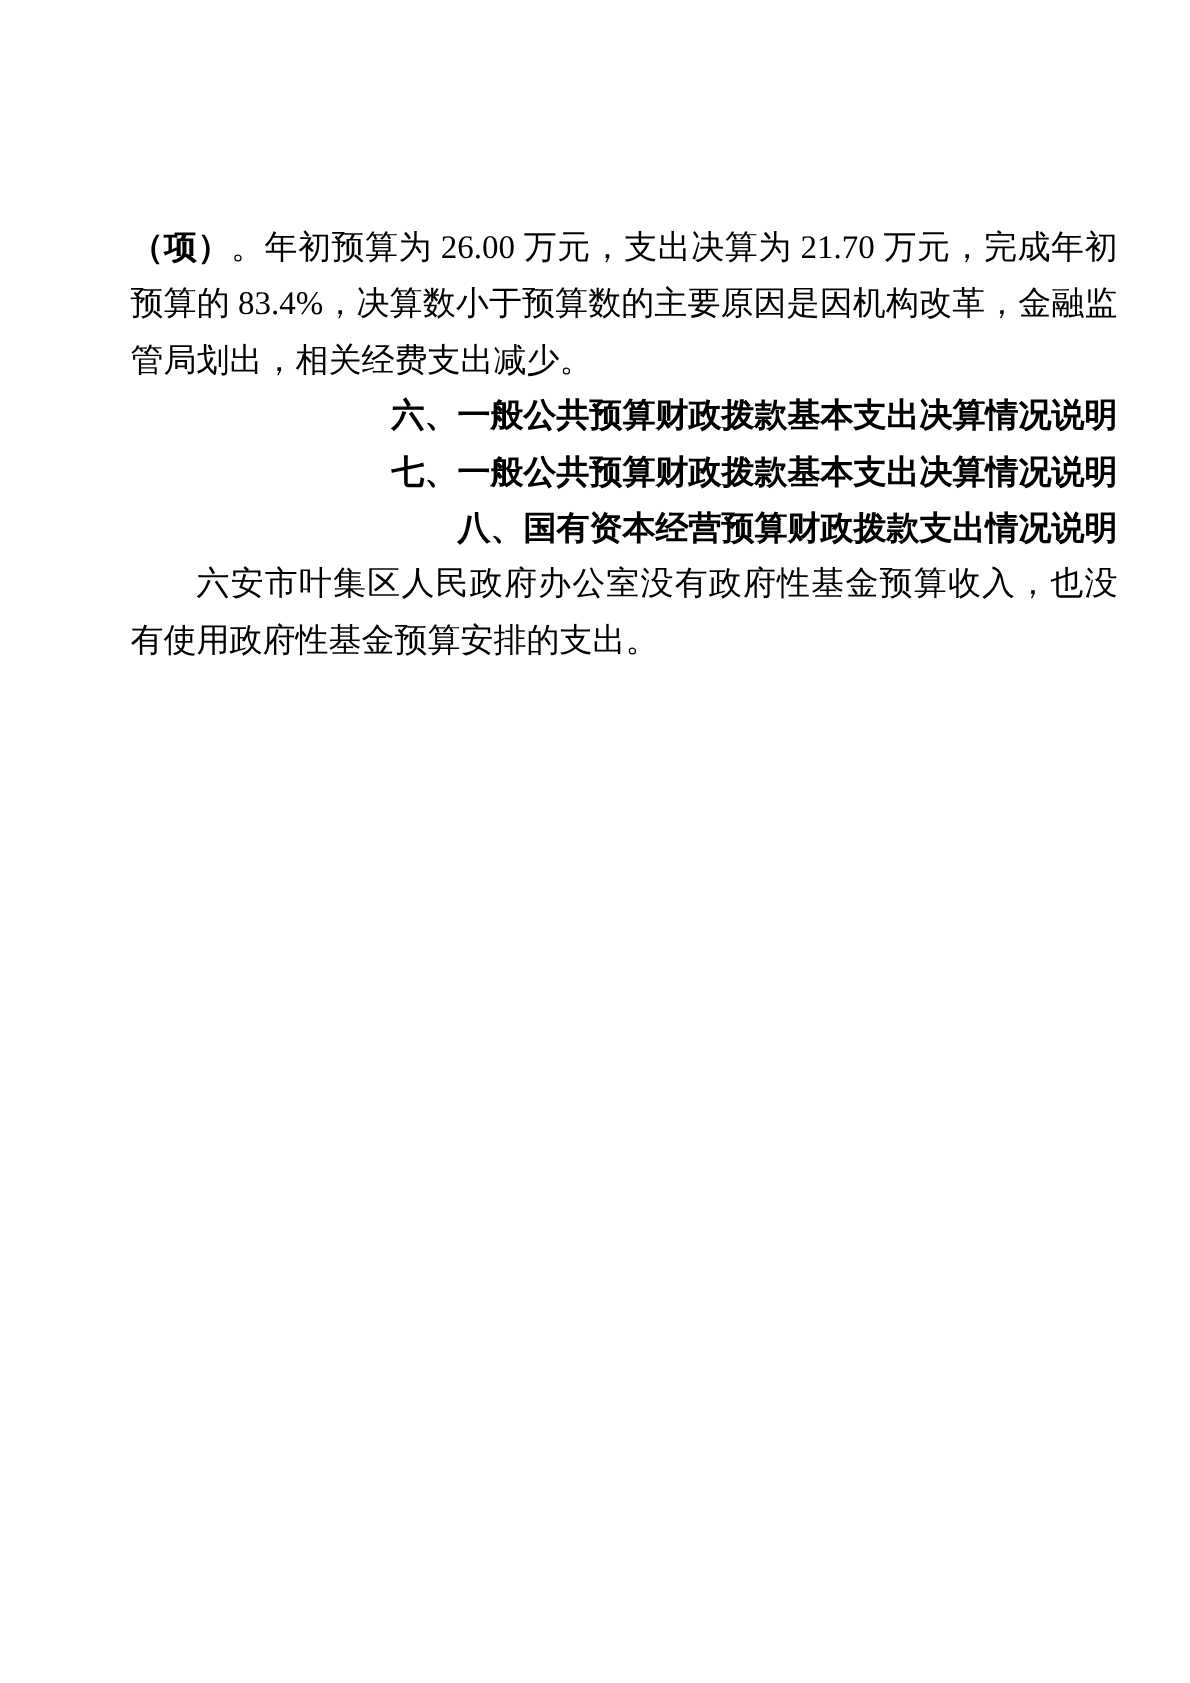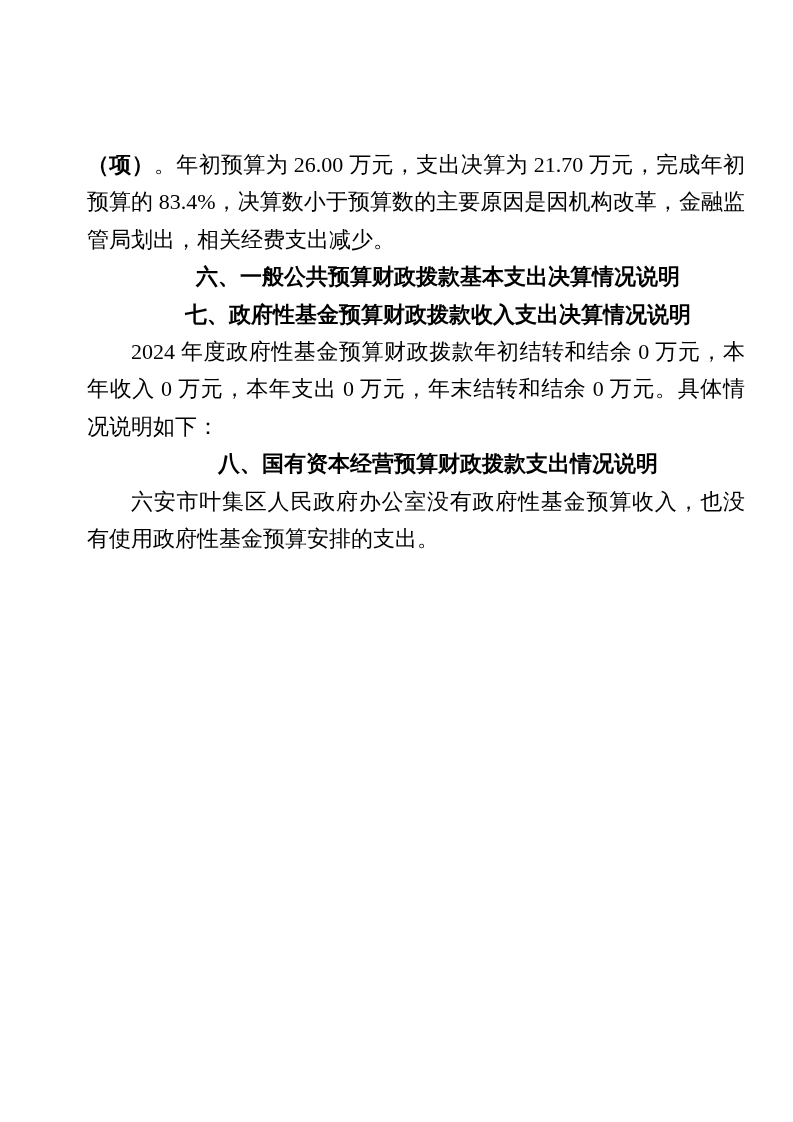--- a/index.html
+++ b/index.html
@@ -30,28 +30,27 @@
   }
   .doc-text p.indent {
     text-indent: 2em;
   }
   .doc-text .bold {
     font-weight: bold;
   }
   .doc-text p.heading {
     font-family: "Liberation Sans", "DejaVu Sans", sans-serif;
     font-weight: bold;
-    text-align: center;
+    text-align: right;
   }
 </style>
 </head>
 <body>
 
 <div class="page">
   <div class="doc-text">
       <p class="body"><span class="bold">（项）</span><span class="regular">。年初预算为 26.00 万元，支出决算为 21.70 万元，完成年初预算的 83.4%，决算数小于预算数的主要原因是因机构改革，金融监管局划出，相关经费支出减少。</span></p>
       <p class="indent heading"><span class="bold">六、一般公共预算财政拨款基本支出决算情况说明</span></p>
-      <p class="indent heading"><span class="bold">七、政府性基金预算财政拨款收入支出决算情况说明</span></p>
-      <p class="indent body"><span class="regular">2024 年度政府性基金预算财政拨款年初结转和结余 0 万元，本年收入 0 万元，本年支出 0 万元，年末结转和结余 0 万元。具体情况说明如下：</span></p>
+      <p class="indent heading"><span class="bold">七、一般公共预算财政拨款基本支出决算情况说明</span></p>
       <p class="indent heading"><span class="bold">八、国有资本经营预算财政拨款支出情况说明</span></p>
       <p class="indent body"><span class="regular">六安市叶集区人民政府办公室没有政府性基金预算收入，也没有使用政府性基金预算安排的支出。</span></p>
     </div>
 </div>
 
 </body></html>

